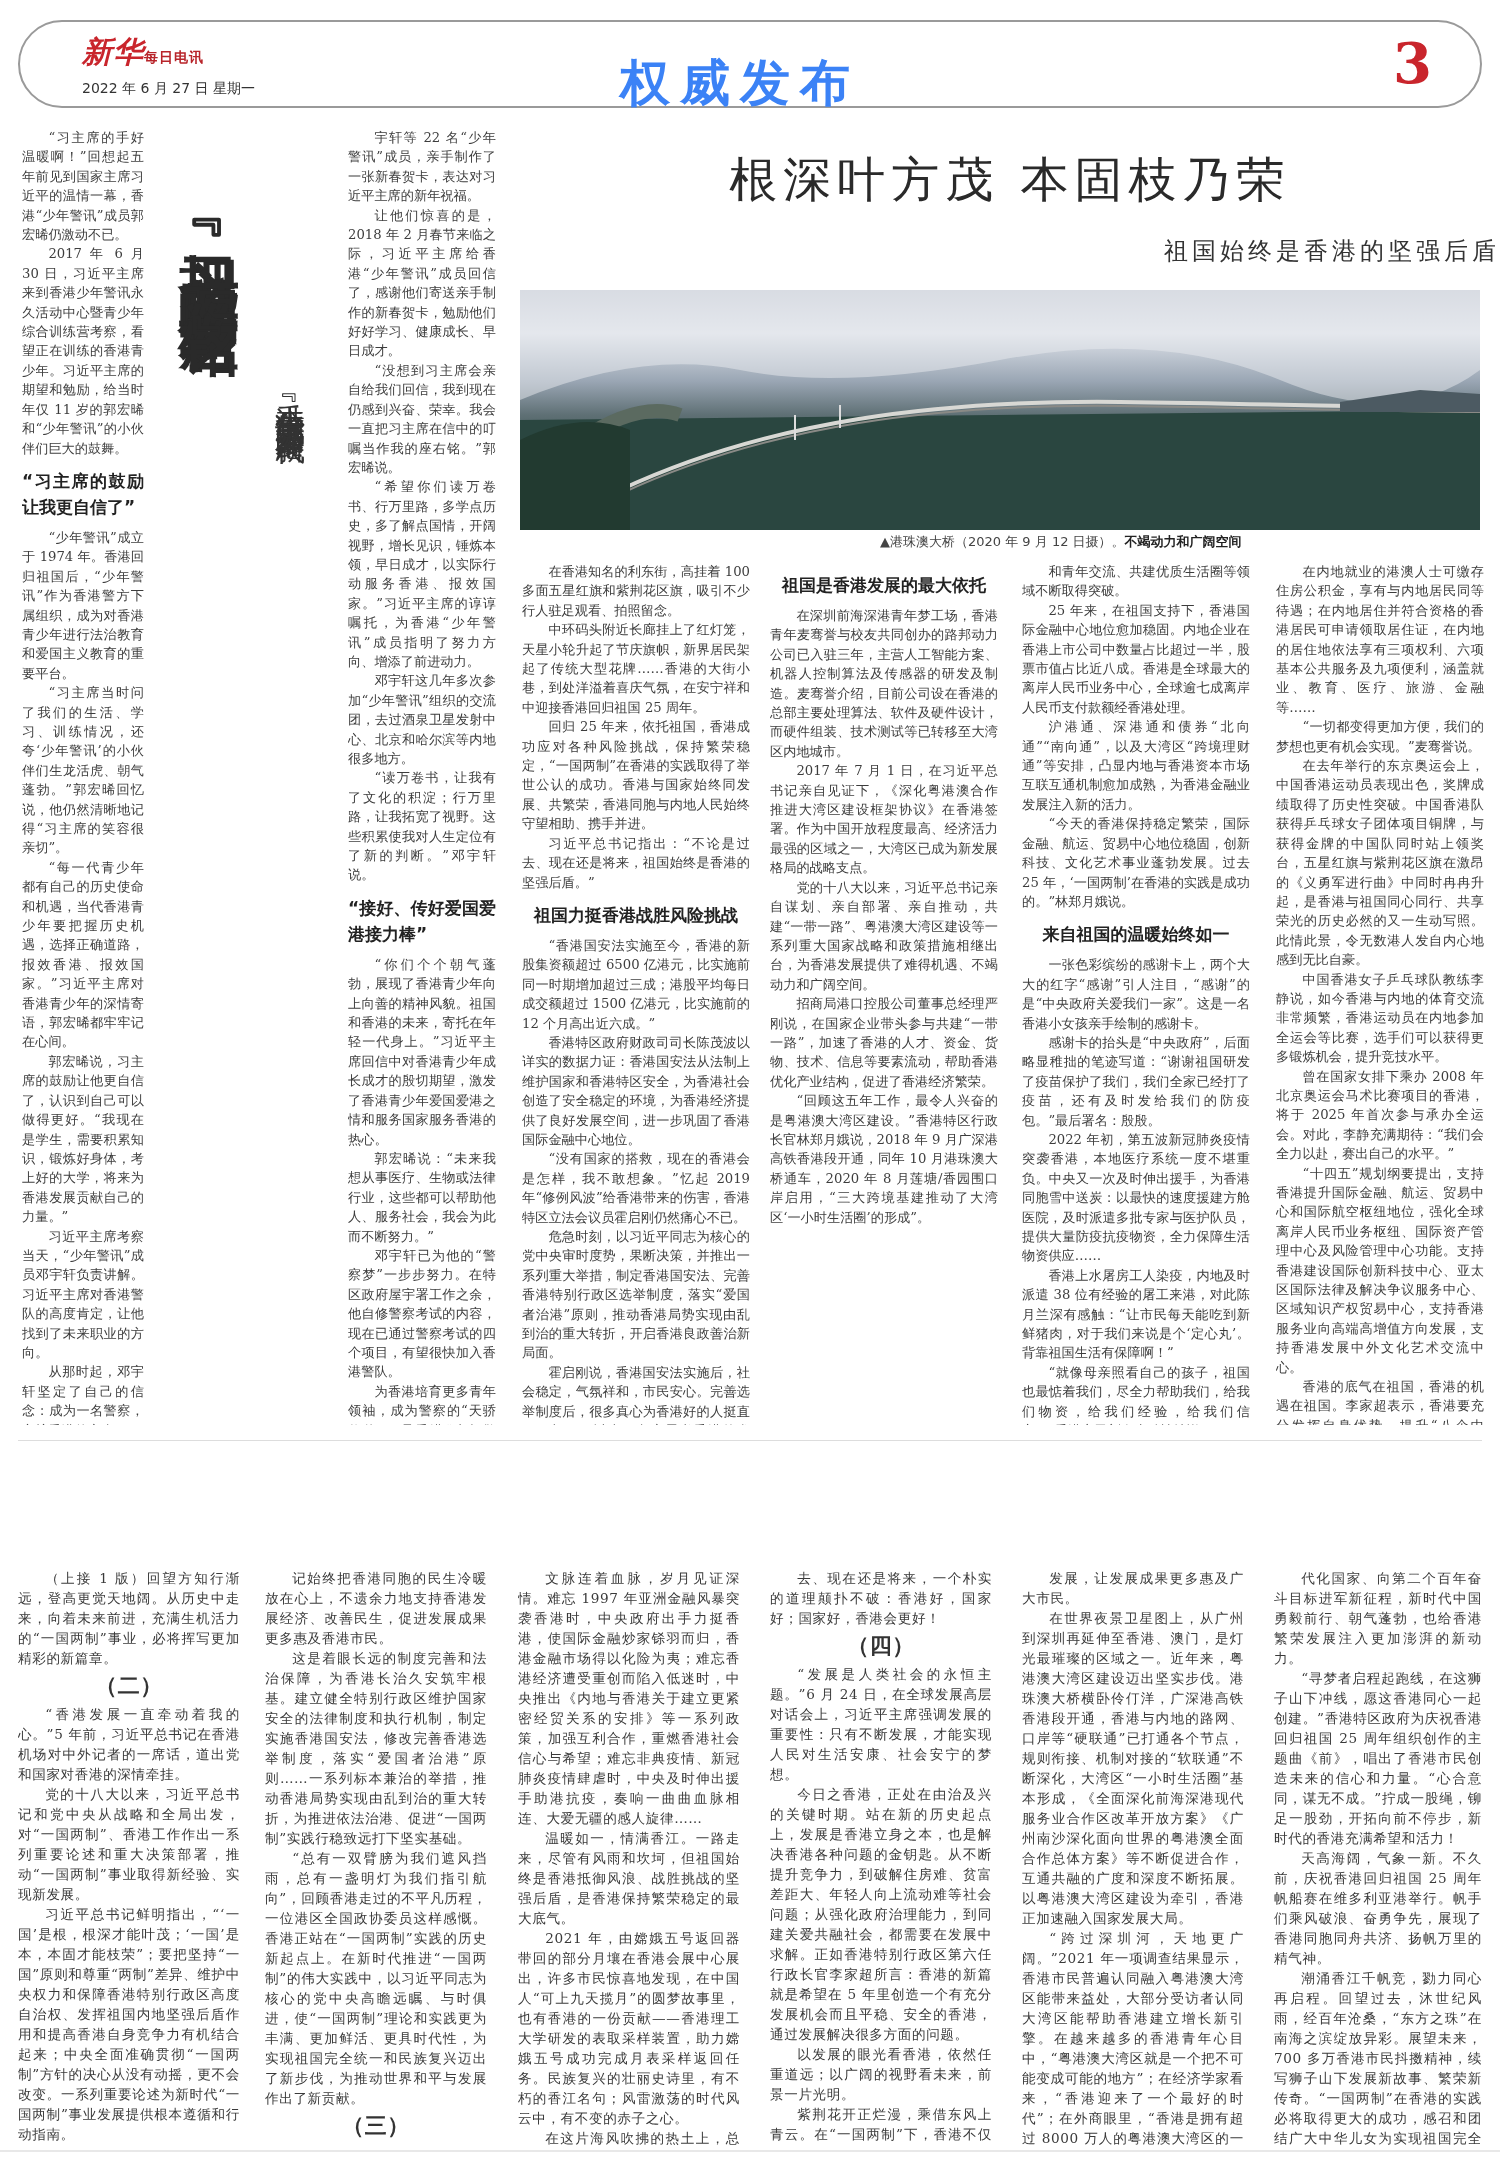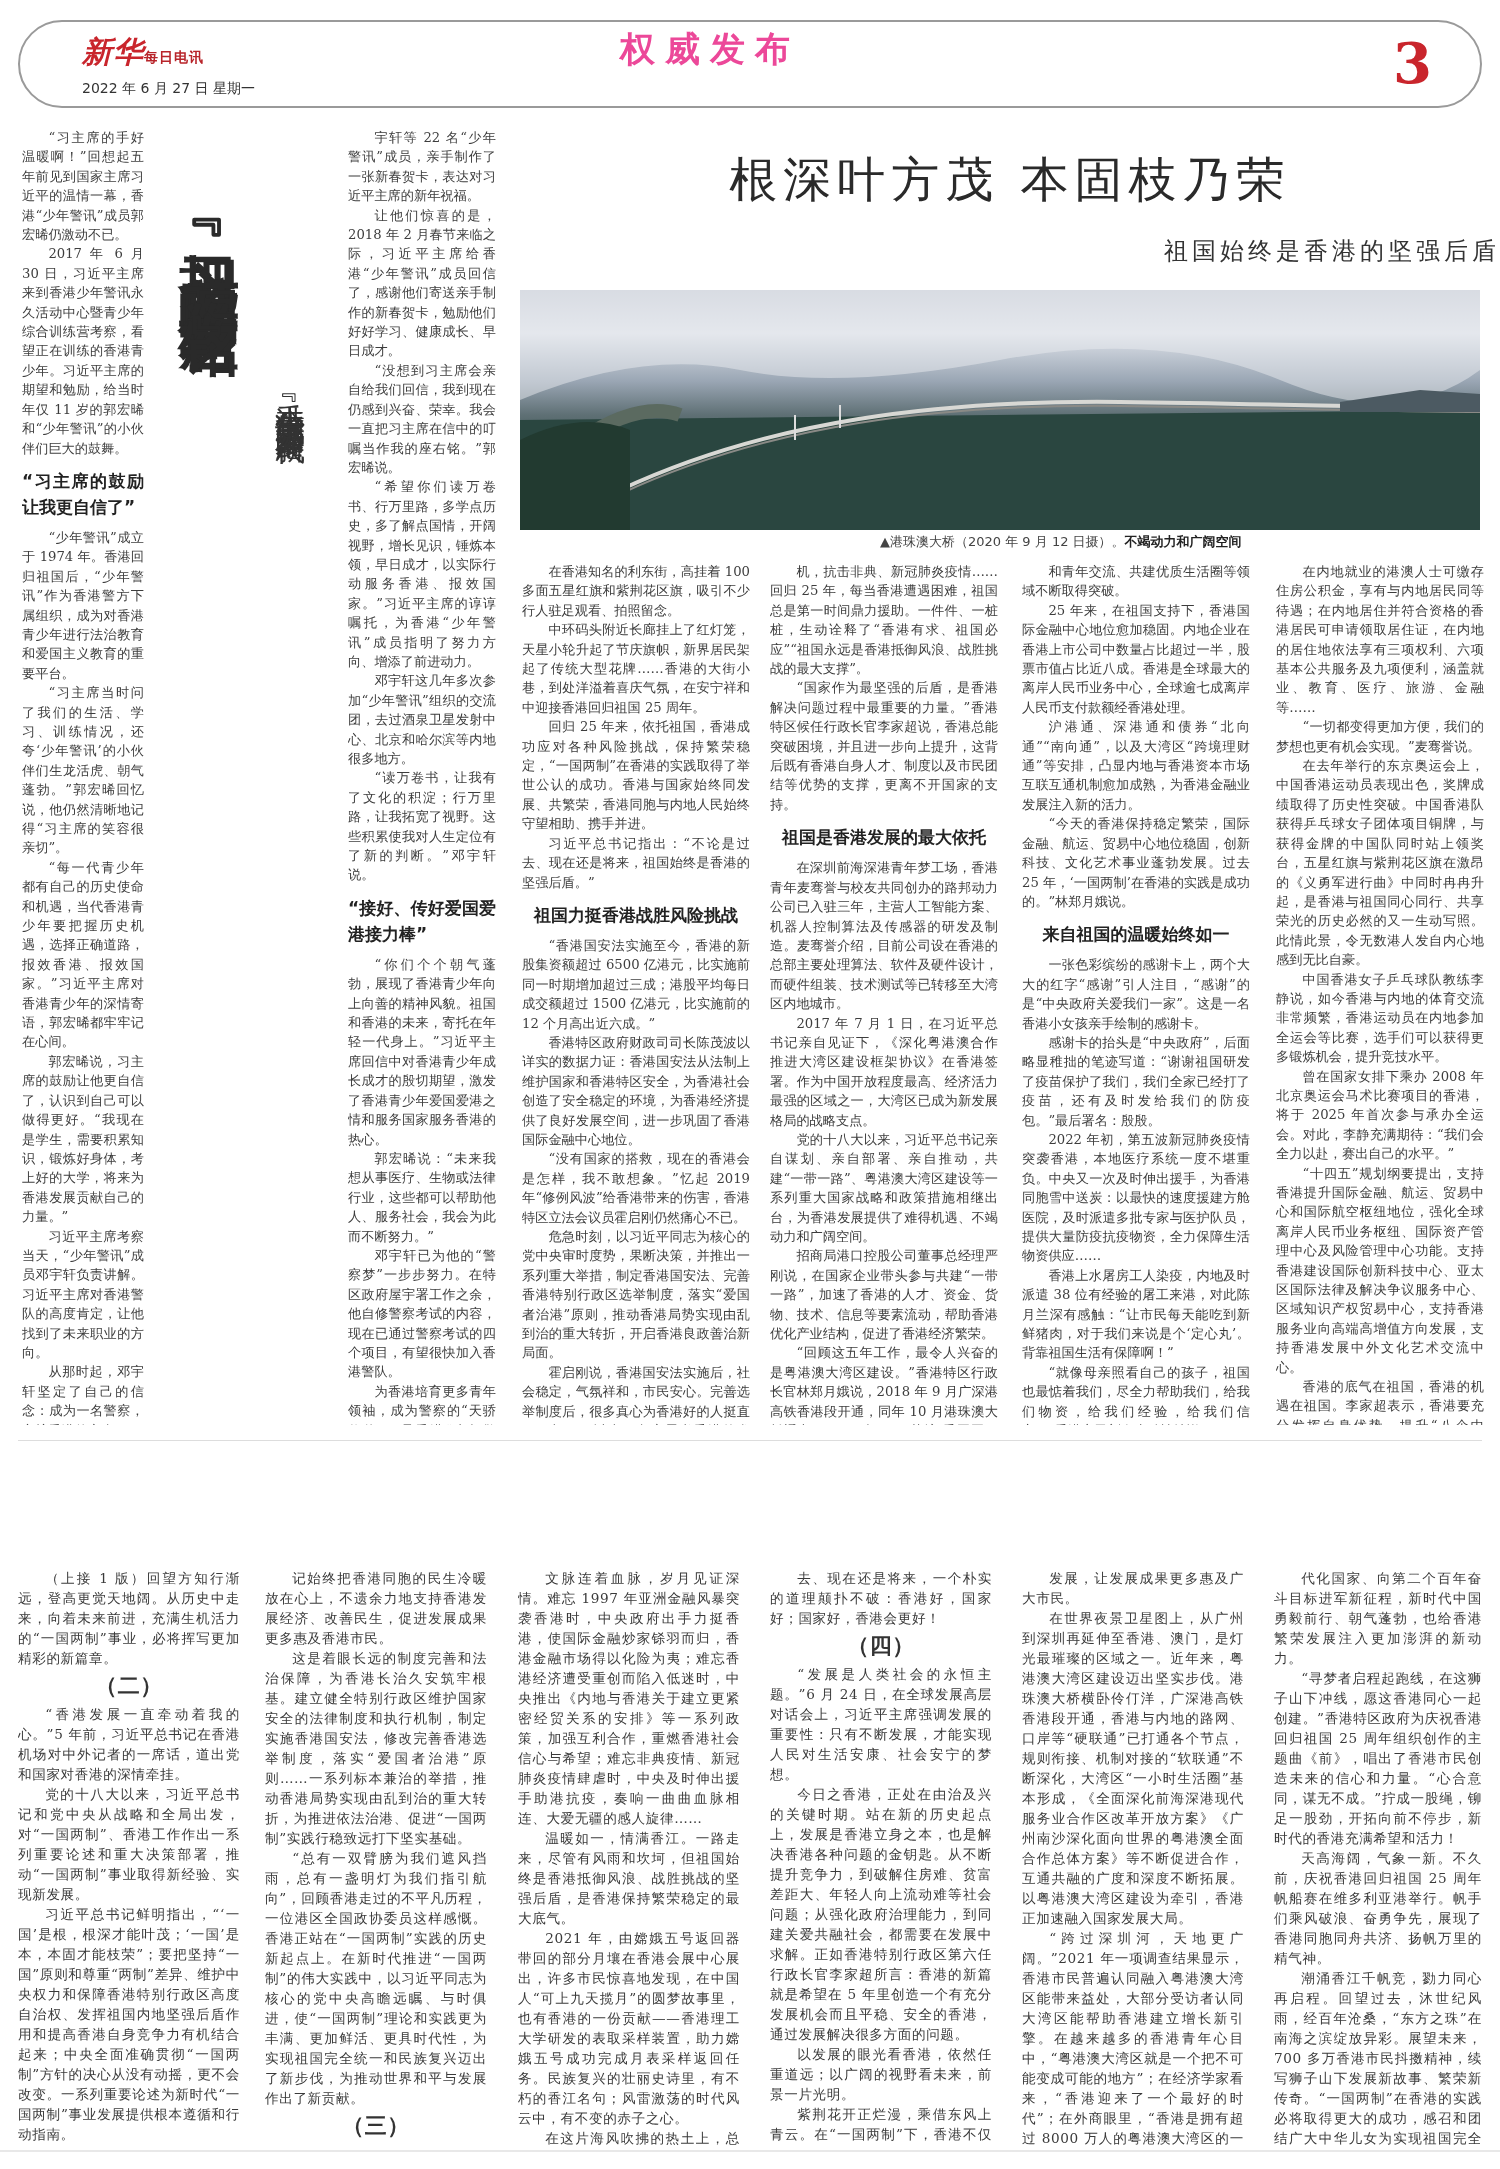--- a/index.html
+++ b/index.html
@@ -2,21 +2,21 @@
 <html><head>
 <meta charset="utf-8">
 <style>
 *{box-sizing:border-box;margin:0;padding:0}
 html,body{width:1500px;height:2169px;background:#fff;overflow:hidden}
 body{font-family:"DejaVu Serif","Liberation Serif",serif;color:#3a3a3a;position:relative}
 .masthead{position:absolute;left:18px;top:20px;width:1464px;height:88px;border:2px solid #9a9a9a;border-radius:44px}
 .logo{position:absolute;left:62px;top:10px;font-family:"DejaVu Serif",serif;font-size:30px;font-weight:bold;color:#c9252c;font-style:italic;letter-spacing:1px}
 .logo .sm{font-size:14px;font-style:normal;color:#b8242a}
 .date{position:absolute;left:62px;top:58px;font-family:"DejaVu Sans",sans-serif;font-size:14px;color:#333}
-.section{position:absolute;left:600px;top:4px;font-size:35px;font-weight:bold;color:#ec4899;letter-spacing:10px;font-family:"DejaVu Serif",serif}
+.section{position:absolute;left:600px;top:28px;font-size:50px;font-weight:bold;color:#3b82f6;letter-spacing:10px;font-family:"DejaVu Serif",serif}
 .pageno{position:absolute;right:48px;top:8px;font-size:56px;font-weight:bold;color:#c9252c;font-family:"DejaVu Serif",serif}
 .col{position:absolute;font-size:13.2px;line-height:19.4px;text-align:justify;color:#3d3d3d}
 .col p{text-indent:2em}
 .col h3{font-family:"DejaVu Sans",sans-serif;font-weight:bold;font-size:17px;line-height:26px;color:#222;margin:10px 0 8px;text-indent:0}
 .vtitle{position:absolute;left:175px;top:200px;width:70px;writing-mode:vertical-rl;font-size:60px;font-weight:bold;color:#2a2a2a;letter-spacing:6px;font-family:"DejaVu Serif",serif;line-height:70px}
 .vsub{position:absolute;left:270px;top:380px;width:40px;writing-mode:vertical-rl;font-size:30px;color:#333;font-family:"DejaVu Sans",sans-serif;letter-spacing:2px;line-height:40px}
 .headline{position:absolute;left:520px;top:148px;width:980px;text-align:center;font-size:48px;font-weight:normal;color:#2a2a2a;letter-spacing:6px}
 .subhead{position:absolute;left:520px;top:235px;width:980px;text-align:right;font-family:"DejaVu Sans",sans-serif;font-size:24px;color:#333;letter-spacing:4px}
 .photo{position:absolute;left:520px;top:290px;width:960px;height:240px;overflow:hidden;background:linear-gradient(180deg,#c7ccd6 0%,#dfe3ea 18%,#9aa6b4 38%,#5f7075 52%,#2e4a44 70%,#1e3a32 100%)}
 .bridge{position:absolute;left:0;top:0;width:100%;height:100%}
@@ -108,24 +108,20 @@
   <h3 style="text-align:center">祖国力挺香港战胜风险挑战</h3>
   <div>
       <p>“香港国安法实施至今，香港的新股集资额超过 6500 亿港元，比实施前同一时期增加超过三成；港股平均每日成交额超过 1500 亿港元，比实施前的 12 个月高出近六成。”</p>
       <p>香港特区政府财政司司长陈茂波以详实的数据力证：香港国安法从法制上维护国家和香港特区安全，为香港社会创造了安全稳定的环境，为香港经济提供了良好发展空间，进一步巩固了香港国际金融中心地位。</p>
       <p>“没有国家的搭救，现在的香港会是怎样，我不敢想象。”忆起 2019 年“修例风波”给香港带来的伤害，香港特区立法会议员霍启刚仍然痛心不已。</p>
       <p>危急时刻，以习近平同志为核心的党中央审时度势，果断决策，并推出一系列重大举措，制定香港国安法、完善香港特别行政区选举制度，落实“爱国者治港”原则，推动香港局势实现由乱到治的重大转折，开启香港良政善治新局面。</p>
       <p>霍启刚说，香港国安法实施后，社会稳定，气氛祥和，市民安心。完善选举制度后，很多真心为香港好的人挺直了腰杆，可以真正务实思考香港的发展，这是香港的幸运。他说：“真切的经历让更多香港市民从心底认识到国家是真心爱护香港的，是香港最坚强的后盾。”</p>
     </div>
 </div>
 <div class="col" style="left: 770px; top: 562px; width: 228px; max-height: 863px; overflow: hidden;">
-  <div>
-      <p>机，抗击非典、新冠肺炎疫情……回归 25 年，每当香港遭遇困难，祖国总是第一时间鼎力援助。一件件、一桩桩，生动诠释了“香港有求、祖国必应”“祖国永远是香港抵御风浪、战胜挑战的最大支撑”。</p>
-      <p>“国家作为最坚强的后盾，是香港解决问题过程中最重要的力量。”香港特区候任行政长官李家超说，香港总能突破困境，并且进一步向上提升，这背后既有香港自身人才、制度以及市民团结等优势的支撑，更离不开国家的支持。</p>
-    </div>
   <h3 style="text-align:center">祖国是香港发展的最大依托</h3>
   <div>
       <p>在深圳前海深港青年梦工场，香港青年麦骞誉与校友共同创办的路邦动力公司已入驻三年，主营人工智能方案、机器人控制算法及传感器的研发及制造。麦骞誉介绍，目前公司设在香港的总部主要处理算法、软件及硬件设计，而硬件组装、技术测试等已转移至大湾区内地城市。</p>
       <p>2017 年 7 月 1 日，在习近平总书记亲自见证下，《深化粤港澳合作 推进大湾区建设框架协议》在香港签署。作为中国开放程度最高、经济活力最强的区域之一，大湾区已成为新发展格局的战略支点。</p>
       <p>党的十八大以来，习近平总书记亲自谋划、亲自部署、亲自推动，共建“一带一路”、粤港澳大湾区建设等一系列重大国家战略和政策措施相继出台，为香港发展提供了难得机遇、不竭动力和广阔空间。</p>
       <p>招商局港口控股公司董事总经理严刚说，在国家企业带头参与共建“一带一路”，加速了香港的人才、资金、货物、技术、信息等要素流动，帮助香港优化产业结构，促进了香港经济繁荣。</p>
       <p>“回顾这五年工作，最令人兴奋的是粤港澳大湾区建设。”香港特区行政长官林郑月娥说，2018 年 9 月广深港高铁香港段开通，同年 10 月港珠澳大桥通车，2020 年 8 月莲塘/香园围口岸启用，“三大跨境基建推动了大湾区‘一小时生活圈’的形成”。</p>
     </div>
 </div>
 <div class="col" style="left: 1022px; top: 562px; width: 228px; max-height: 863px; overflow: hidden;">

